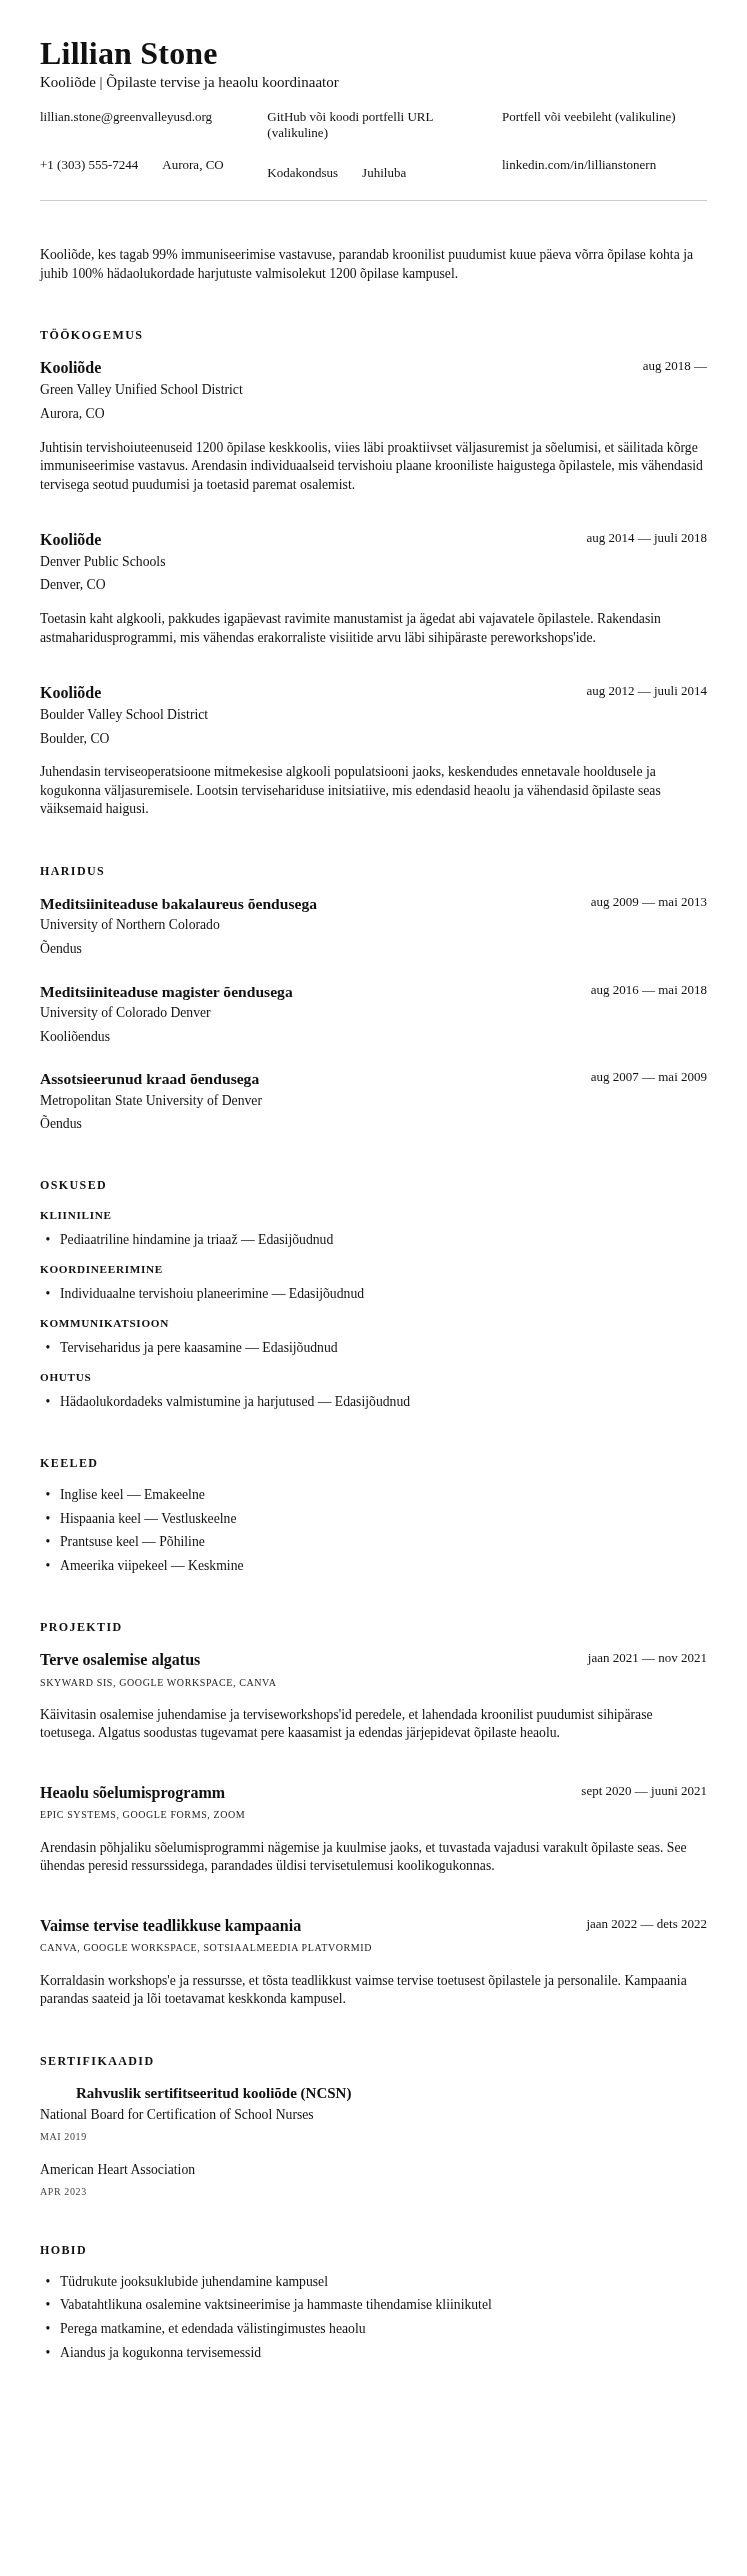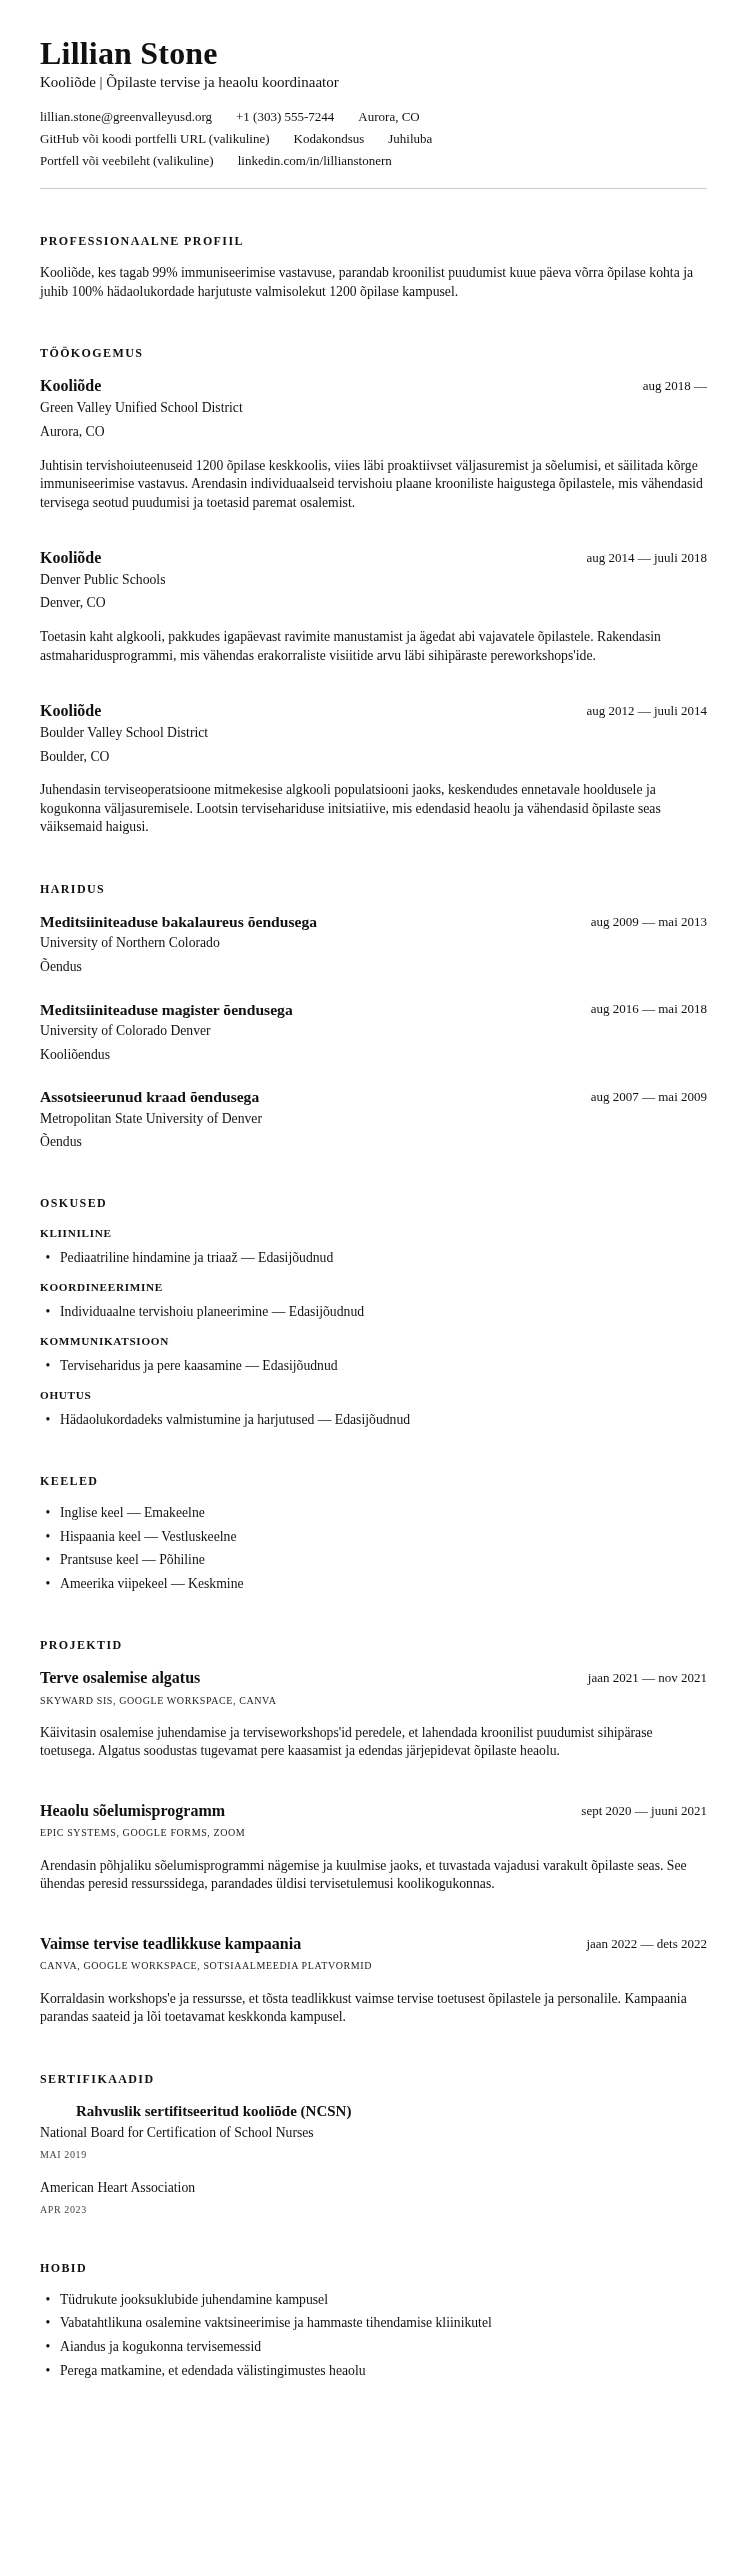--- a/index.html
+++ b/index.html
@@ -18,40 +18,40 @@
     font-size: 32px;
     font-weight: 700;
     letter-spacing: 0.2px;
     line-height: 1.12;
   }
   .candidate-title {
     font-size: 15px;
     margin-top: 1px;
     line-height: 1.25;
   }
-  .contact-block { margin-top: 17.4px; display: flex; flex-direction: column; gap: 6px; }
+  .contact-block { margin-top: 17.4px; display: flex; flex-direction: row; gap: 6px; }
   .contact-row { display: flex; flex-wrap: wrap; gap: 24px; font-size: 13px; line-height: 1.25; }
   .divider { border: none; border-top: 0.6px solid #cccccc; margin-top: 18.7px; height: 0; }
 
   
   section { margin-top: 45px; }
   .section-heading {
     font-size: 12px;
     font-weight: 700;
     letter-spacing: 1.4px;
     text-transform: uppercase;
     line-height: 1.25;
   }
   .section-body { margin-top: 15px; }
   .body-text { font-size: 13.7px; line-height: 1.35; }
 
   
   .entry { margin-bottom: 36px; }
   .entry:last-child { margin-bottom: 0; }
-  .entry-head { display: flex; justify-content: space-between; align-items: center; gap: 12.5px; }
+  .entry-head { display: flex; justify-content: space-between; align-items: flex-start; gap: 12.5px; }
   .entry-title { font-size: 16px; font-weight: 700; line-height: 1.25; }
   .entry-dates { font-size: 13px; white-space: nowrap; }
   .entry-sub { font-size: 13.7px; margin-top: 3px; line-height: 1.3; }
   .entry-sub2 { font-size: 13.7px; margin-top: 5.6px; line-height: 1.3; }
   .entry-desc { margin-top: 16px; }
 
   .edu-entry { margin-bottom: 24px; }
   .edu-entry:last-child { margin-bottom: 0; }
   .edu-title { font-size: 15.6px; }
 
@@ -126,21 +126,20 @@
       <div class="contact-row">
         <span>Portfell või veebileht (valikuline)</span>
         <span>linkedin.com/in/lillianstonern</span>
       </div>
     </div>
 
     <div class="divider"></div>
   </header>
 
   <section>
-    <h2 class="section-heading">PROFESSIONAALNE PROFIIL</h2>
     <div class="section-body">
       <p class="body-text">Kooliõde, kes tagab 99% immuniseerimise vastavuse, parandab kroonilist puudumist kuue päeva võrra õpilase kohta ja juhib 100% hädaolukordade harjutuste valmisolekut 1200 õpilase kampusel.</p>
     </div>
   </section>
 
   <section>
     <h2 class="section-heading">TÖÖKOGEMUS</h2>
     <div class="section-body">
 
       <div class="entry">
@@ -308,20 +307,20 @@
 
     </div>
   </section>
 
   <section>
     <h2 class="section-heading">HOBID</h2>
     <div class="section-body">
       <ul class="bullets">
         <li>Tüdrukute jooksuklubide juhendamine kampusel</li>
         <li>Vabatahtlikuna osalemine vaktsineerimise ja hammaste tihendamise kliinikutel</li>
+        <li>Perega matkamine, et edendada välistingimustes heaolu</li>
         <li>Aiandus ja kogukonna tervisemessid</li>
-        <li>Perega matkamine, et edendada välistingimustes heaolu</li>
       </ul>
     </div>
   </section>
 
 </div>
 
 
 </body></html>

